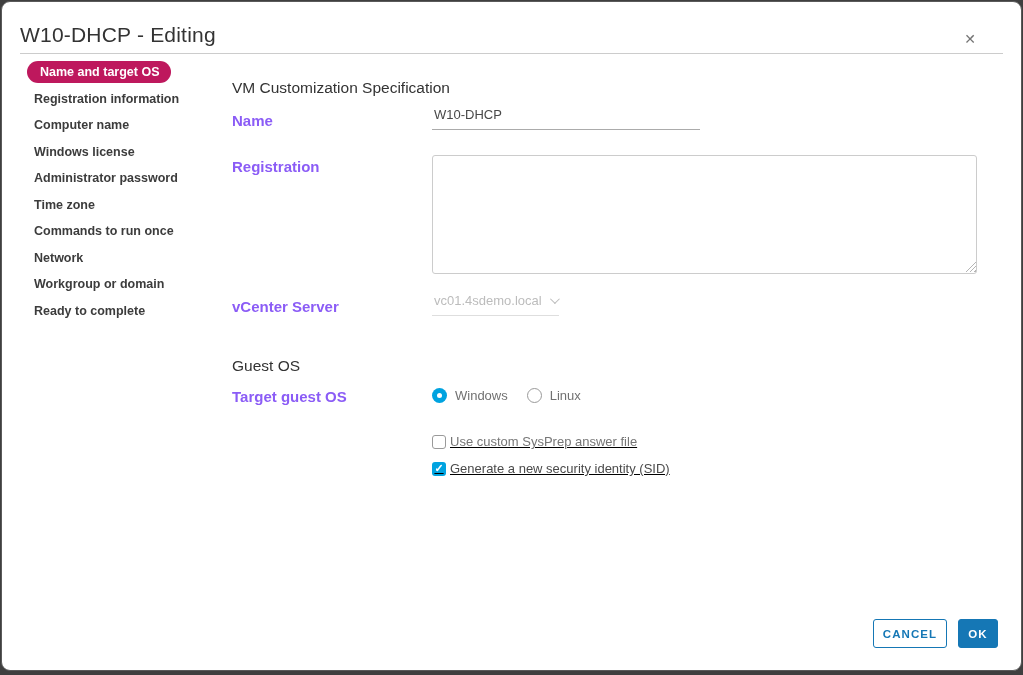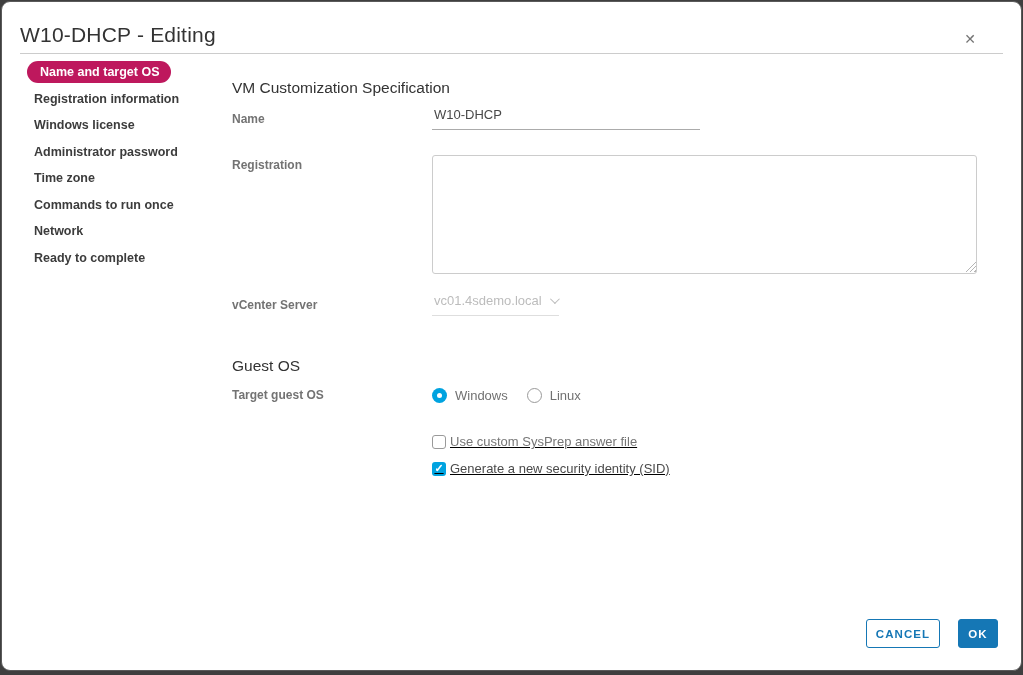--- a/index.html
+++ b/index.html
@@ -55,21 +55,21 @@
   }
   
   .section-heading {
     position:absolute; left:230px;
     font-size:15.5px; font-weight:400; color:#333333;
   }
   .h-vmspec { top:77px; }
   .h-guestos { top:355px; }
   .field-label {
     position:absolute; left:230px;
-    font-size:12px; font-weight:bold; color:#737373;
+    font-size:15px; font-weight:bold; color:#8b5cf6;
   }
   .lbl-name { top:110px; }
   .lbl-desc { top:156px; }
   .lbl-vcenter { top:296px; }
   .lbl-tgos { top:386px; }
   .name-input {
     position:absolute; left:430px; top:103px; width:268px;
     border:none; border-bottom:1px solid #ababab;
     font-family:inherit; font-size:13px; color:#484848;
     padding:2px 2px 7px 2px; background:transparent; outline:none;
@@ -136,21 +136,21 @@
   .cr2 .check-lbl { color:#4a4a4a; }
   
   .footer {
     position:absolute; right:23px; bottom:22px;
     display:flex; gap:11px;
   }
   .btn {
     height:29px; border-radius:3px;
     font-family:inherit; font-size:11.5px; font-weight:bold;
     letter-spacing:1.1px; cursor:pointer;
-    display:flex; align-items:center; justify-content:center;margin-left:7px;
+    display:flex; align-items:center; justify-content:center;
   }
   .btn-cancel {
     width:74px; background:#ffffff;
     border:1px solid #1577b5; color:#1577b5;
   }
   .btn-ok {
     width:40px; background:#1577b5;
     border:1px solid #1577b5; color:#ffffff;
   }
 </style>
@@ -164,33 +164,39 @@
   <div class="title-divider"></div>
 
   <nav class="sidebar">
     <div class="nav-item selected">
       <span class="pill">Name and target OS</span>
     </div>
     <div class="nav-item">
       <span>Registration information</span>
     </div>
     <div class="nav-item">
+      <span>Computer name</span>
+    </div>
+    <div class="nav-item">
       <span>Windows license</span>
     </div>
     <div class="nav-item">
       <span>Administrator password</span>
     </div>
     <div class="nav-item">
       <span>Time zone</span>
     </div>
     <div class="nav-item">
       <span>Commands to run once</span>
     </div>
     <div class="nav-item">
       <span>Network</span>
+    </div>
+    <div class="nav-item">
+      <span>Workgroup or domain</span>
     </div>
     <div class="nav-item">
       <span>Ready to complete</span>
     </div>
   </nav>
 
   <div class="section-heading h-vmspec">VM Customization Specification</div>
 
   <div class="field-label lbl-name">Name</div>
   <input class="name-input" type="text" value="W10-DHCP" style="">

